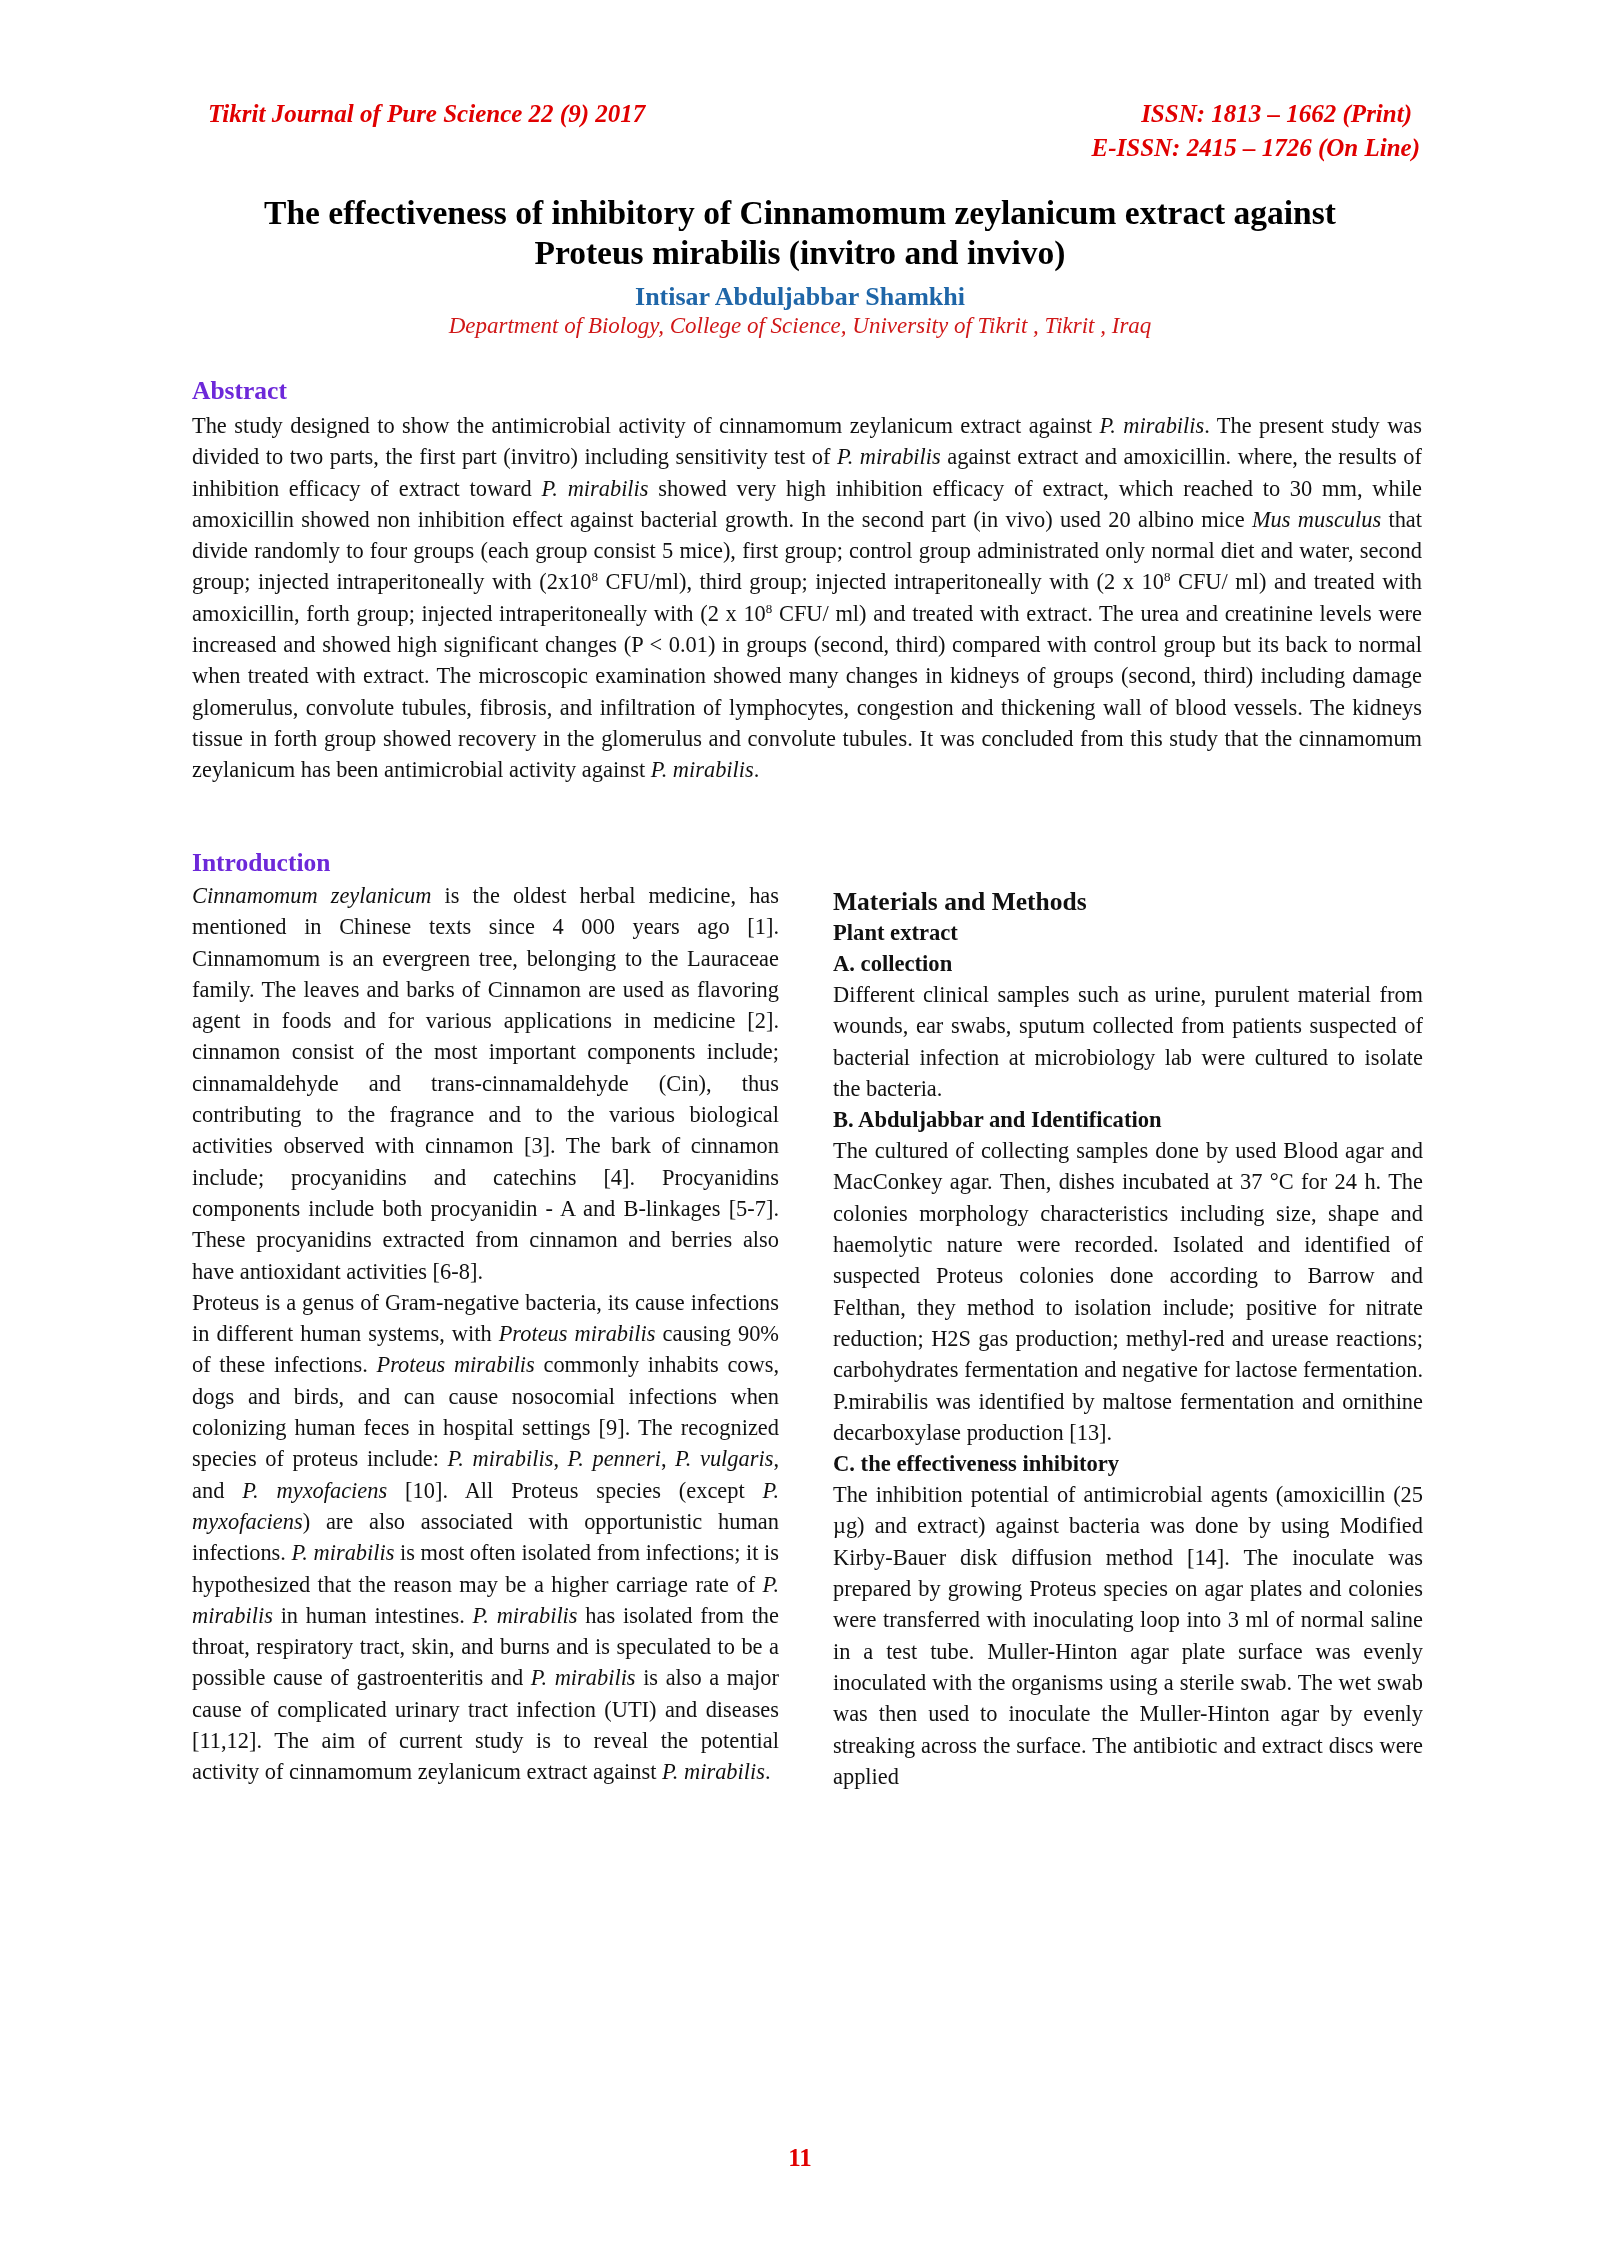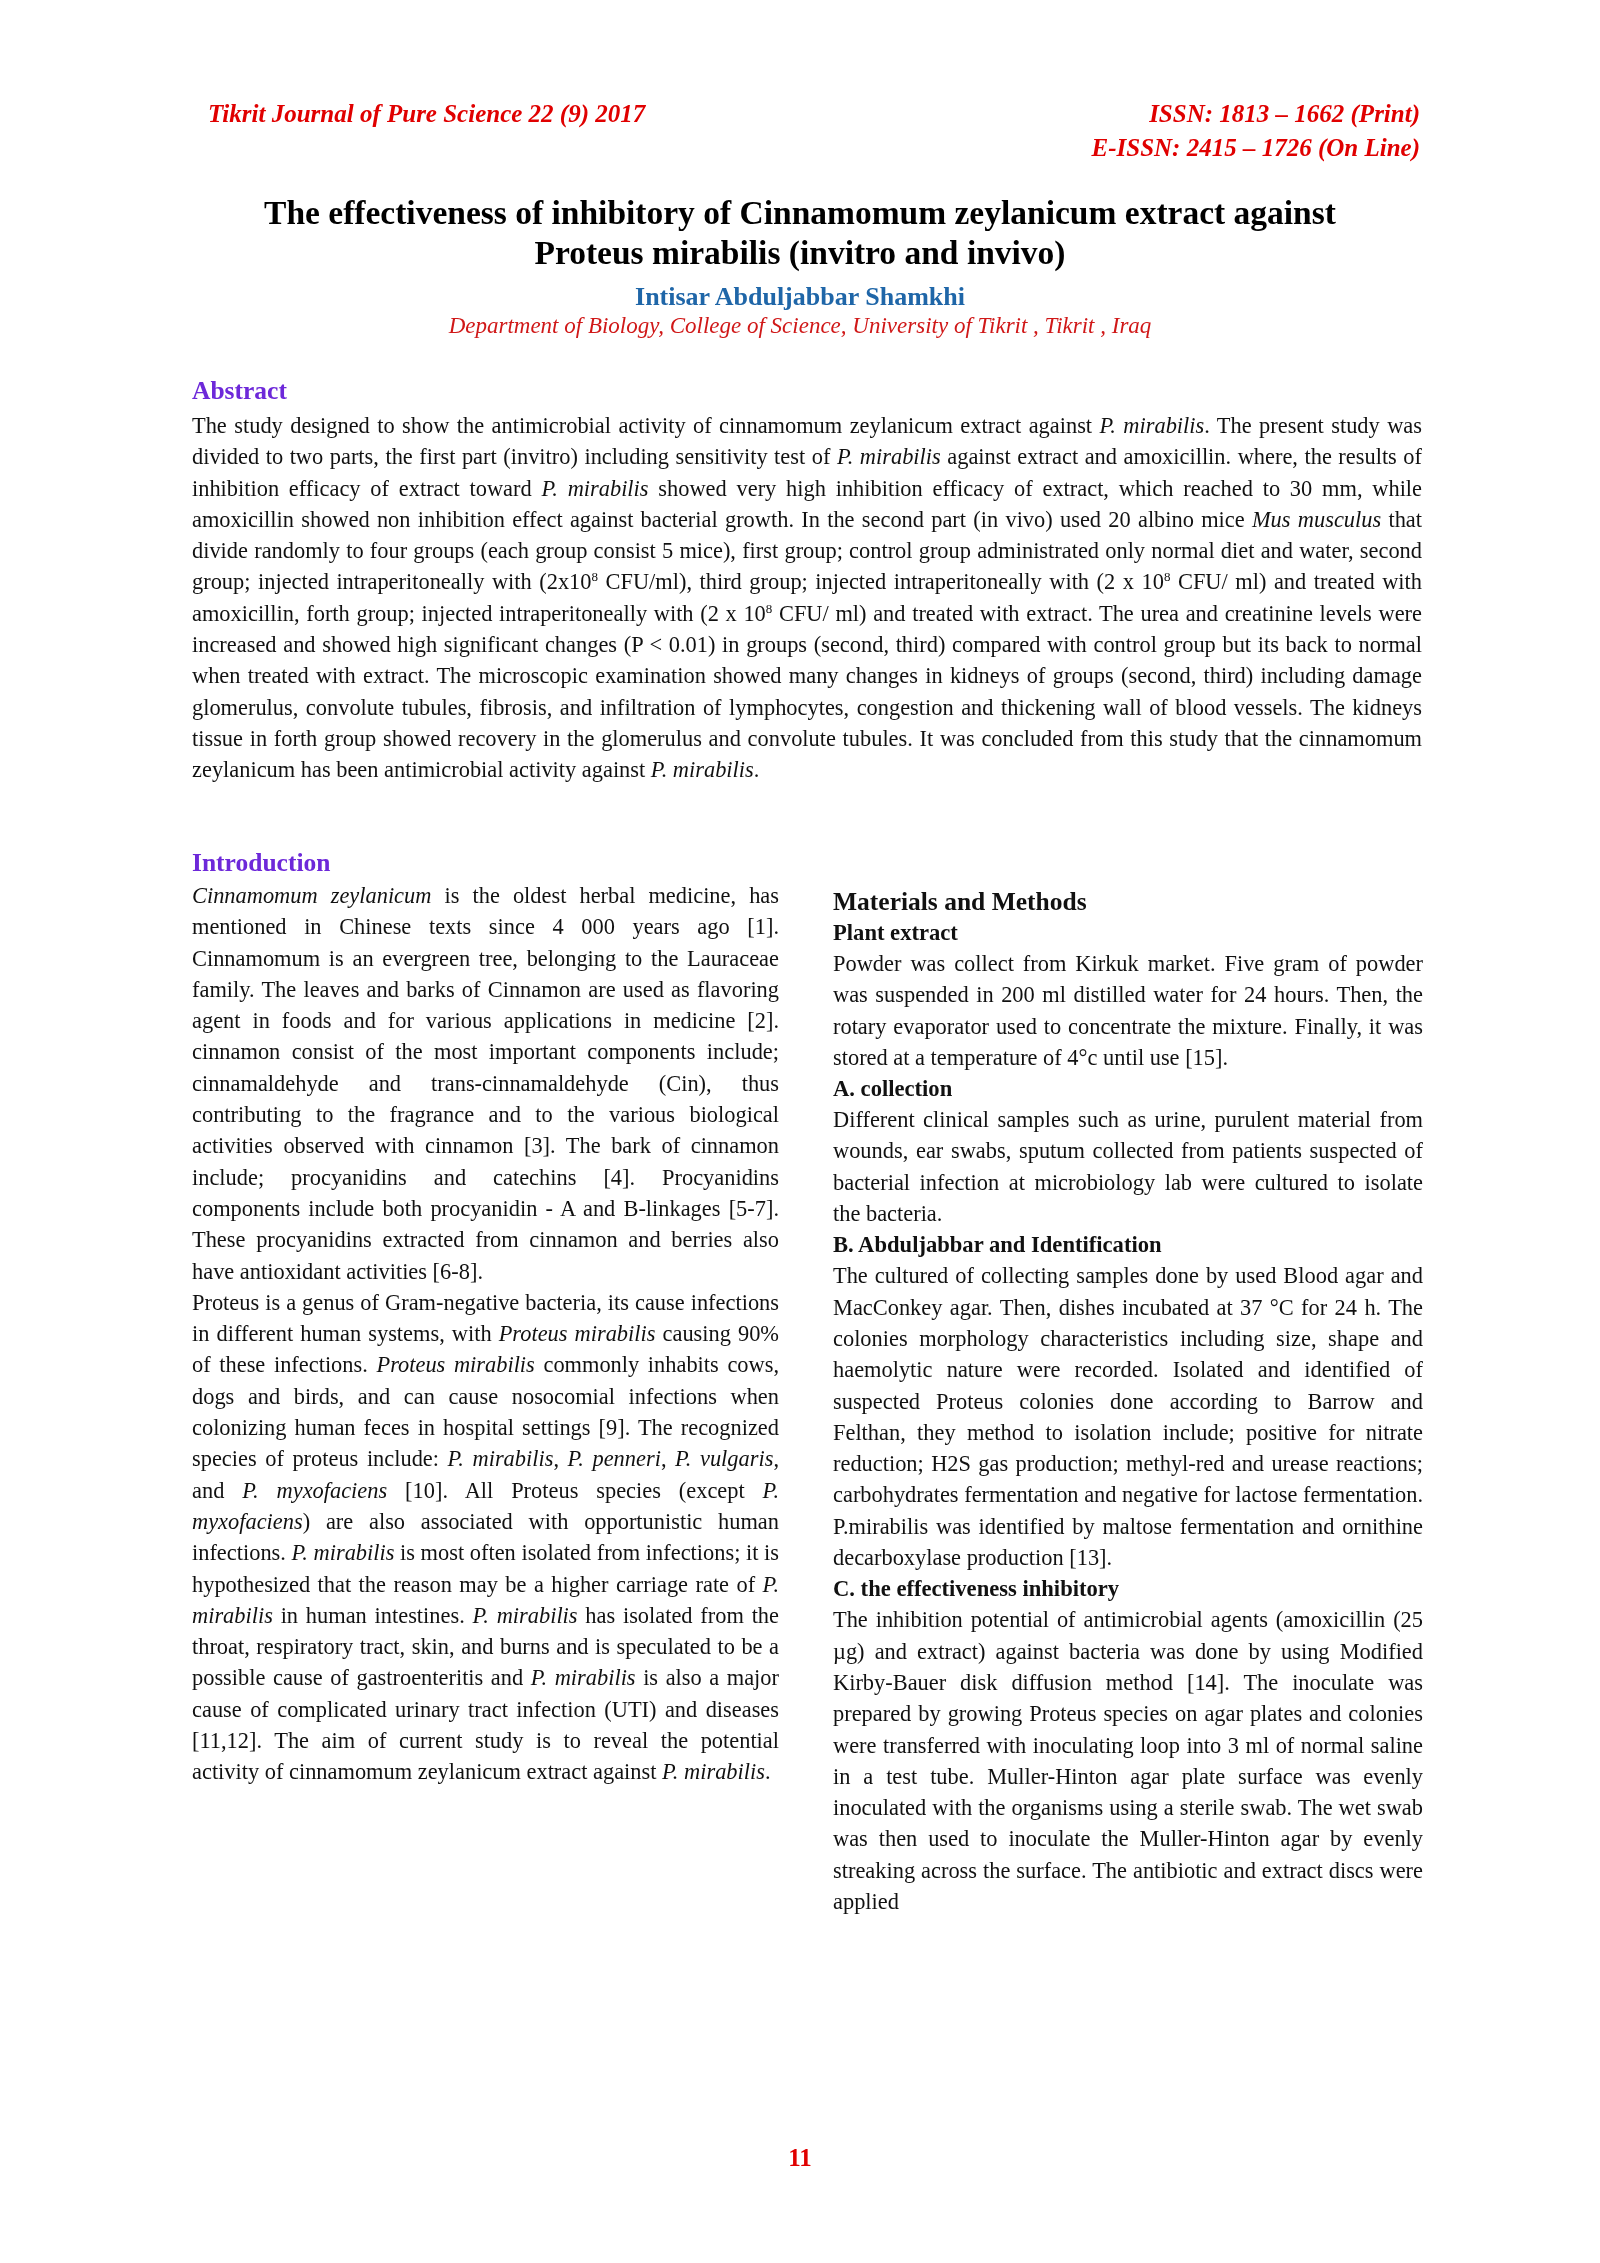--- a/index.html
+++ b/index.html
@@ -1,21 +1,21 @@
 <!DOCTYPE html>
 <html><head>
 <meta charset="utf-8">
 <style>
   html, body { margin: 0; padding: 0; background: #ffffff; }
   body { width: 1600px; height: 2263px; position: relative; overflow: hidden;
          font-family: "Liberation Serif", "DejaVu Serif", serif; color: #111; }
   .abs { position: absolute; }
   .hdr { color: #e00000; font-style: italic; font-weight: bold; font-size: 25px; }
   #journal { left: 208px; top: 100px; }
-  #issn { right: 180px; top: 100px; text-align: left; }
+  #issn { right: 188px; top: 100px; text-align: left; }
   #eissn { right: 180px; top: 134px; text-align: right; }
   #title { left: 150px; width: 1300px; top: 193px; text-align: center;
            font-weight: bold; font-size: 33.5px; line-height: 40px; color: #000; }
   #author { left: 150px; width: 1300px; top: 282px; text-align: center;
             color: #1f66a8; font-weight: bold; font-size: 26px; }
   #affil { left: 150px; width: 1300px; top: 313px; text-align: center;
            color: #d01818; font-style: italic; font-size: 23px; }
   .section-heading { font-weight: bold; font-size: 25.5px; color: #6d28d9; }
   #abstract-heading { left: 192px; top: 376px; }
   #abstract { left: 192px; width: 1230px; top: 410px; font-size: 22.4px; line-height: 31.3px;
@@ -52,21 +52,20 @@
 <div class="abs section-heading" id="intro-heading">Introduction</div>
 
 <div class="abs col" id="col-left">
   <p><i>Cinnamomum zeylanicum</i><span> is the oldest herbal medicine, has mentioned in Chinese texts since 4 000 years ago [1]. Cinnamomum is an evergreen tree, belonging to the Lauraceae family. The leaves and barks of Cinnamon are used as flavoring agent in foods and for various applications in medicine [2]. cinnamon consist of the most important components include; cinnamaldehyde and trans-cinnamaldehyde (Cin), thus contributing to the fragrance and to the various biological activities observed with cinnamon [3]. The bark of cinnamon include; procyanidins and catechins [4]. Procyanidins components include both procyanidin - A and B-linkages [5-7]. These procyanidins extracted from cinnamon and berries also have antioxidant activities [6-8].</span></p>
   <p><span>Proteus is a genus of Gram-negative bacteria, its cause infections in different human systems, with </span><i>Proteus mirabilis</i><span> causing 90% of these infections. </span><i>Proteus mirabilis</i><span> commonly inhabits cows, dogs and birds, and can cause nosocomial infections when colonizing human feces in hospital settings [9]. The recognized species of proteus include: </span><i>P. mirabilis</i><span>, </span><i>P. penneri</i><span>, </span><i>P. vulgaris</i><span>, and </span><i>P. myxofaciens</i><span> [10]. All Proteus species (except </span><i>P. myxofaciens</i><span>) are also associated with opportunistic human infections. </span><i>P. mirabilis</i><span> is most often isolated from infections; it is hypothesized that the reason may be a higher carriage rate of </span><i>P. mirabilis</i><span> in human intestines. </span><i>P. mirabilis</i><span> has isolated from the throat, respiratory tract, skin, and burns and is speculated to be a possible cause of gastroenteritis and </span><i>P. mirabilis</i><span> is also a major cause of complicated urinary tract infection (UTI) and diseases [11,12]. The aim of current study is to reveal the potential activity of cinnamomum zeylanicum extract against </span><i>P. mirabilis</i><span>.</span></p>
 </div>
 
 <div class="abs col" id="col-right">
   <p class="h1" style="margin-top:6px;">Materials and Methods</p>
   <p class="h2">Plant extract</p>
-  <p>Powder was collect from Kirkuk market. Five gram of powder was suspended in 200 ml distilled water for 24 hours. Then, the rotary evaporator used to concentrate the mixture. Finally, it was stored at a temperature of 4°c until use [15].</p>
   <p class="h2">A. collection</p>
   <p>Different clinical samples such as urine, purulent material from wounds, ear swabs, sputum collected from patients suspected of bacterial infection at microbiology lab were cultured to isolate the bacteria.</p>
   <p class="h2">B. Abduljabbar and Identification</p>
   <p>The cultured of collecting samples done by used Blood agar and MacConkey agar. Then, dishes incubated at 37 °C for 24 h. The colonies morphology characteristics including size, shape and haemolytic nature were recorded. Isolated and identified of suspected Proteus colonies done according to Barrow and Felthan, they method to isolation include; positive for nitrate reduction; H2S gas production; methyl-red and urease reactions; carbohydrates fermentation and negative for lactose fermentation. P.mirabilis was identified by maltose fermentation and ornithine decarboxylase production [13].</p>
   <p class="h2">C. the effectiveness inhibitory</p>
   <p style="text-align-last: justify;">The inhibition potential of antimicrobial agents (amoxicillin (25 µg) and extract) against bacteria was done by using Modified Kirby-Bauer disk diffusion method [14]. The inoculate was prepared by growing Proteus species on agar plates and colonies were transferred with inoculating loop into 3 ml of normal saline in a test tube. Muller-Hinton agar plate surface was evenly inoculated with the organisms using a sterile swab. The wet swab was then used to inoculate the Muller-Hinton agar by evenly streaking across the surface. The antibiotic and extract discs were applied</p>
 </div>
 
 <div class="abs" id="page-number">11</div>
 

